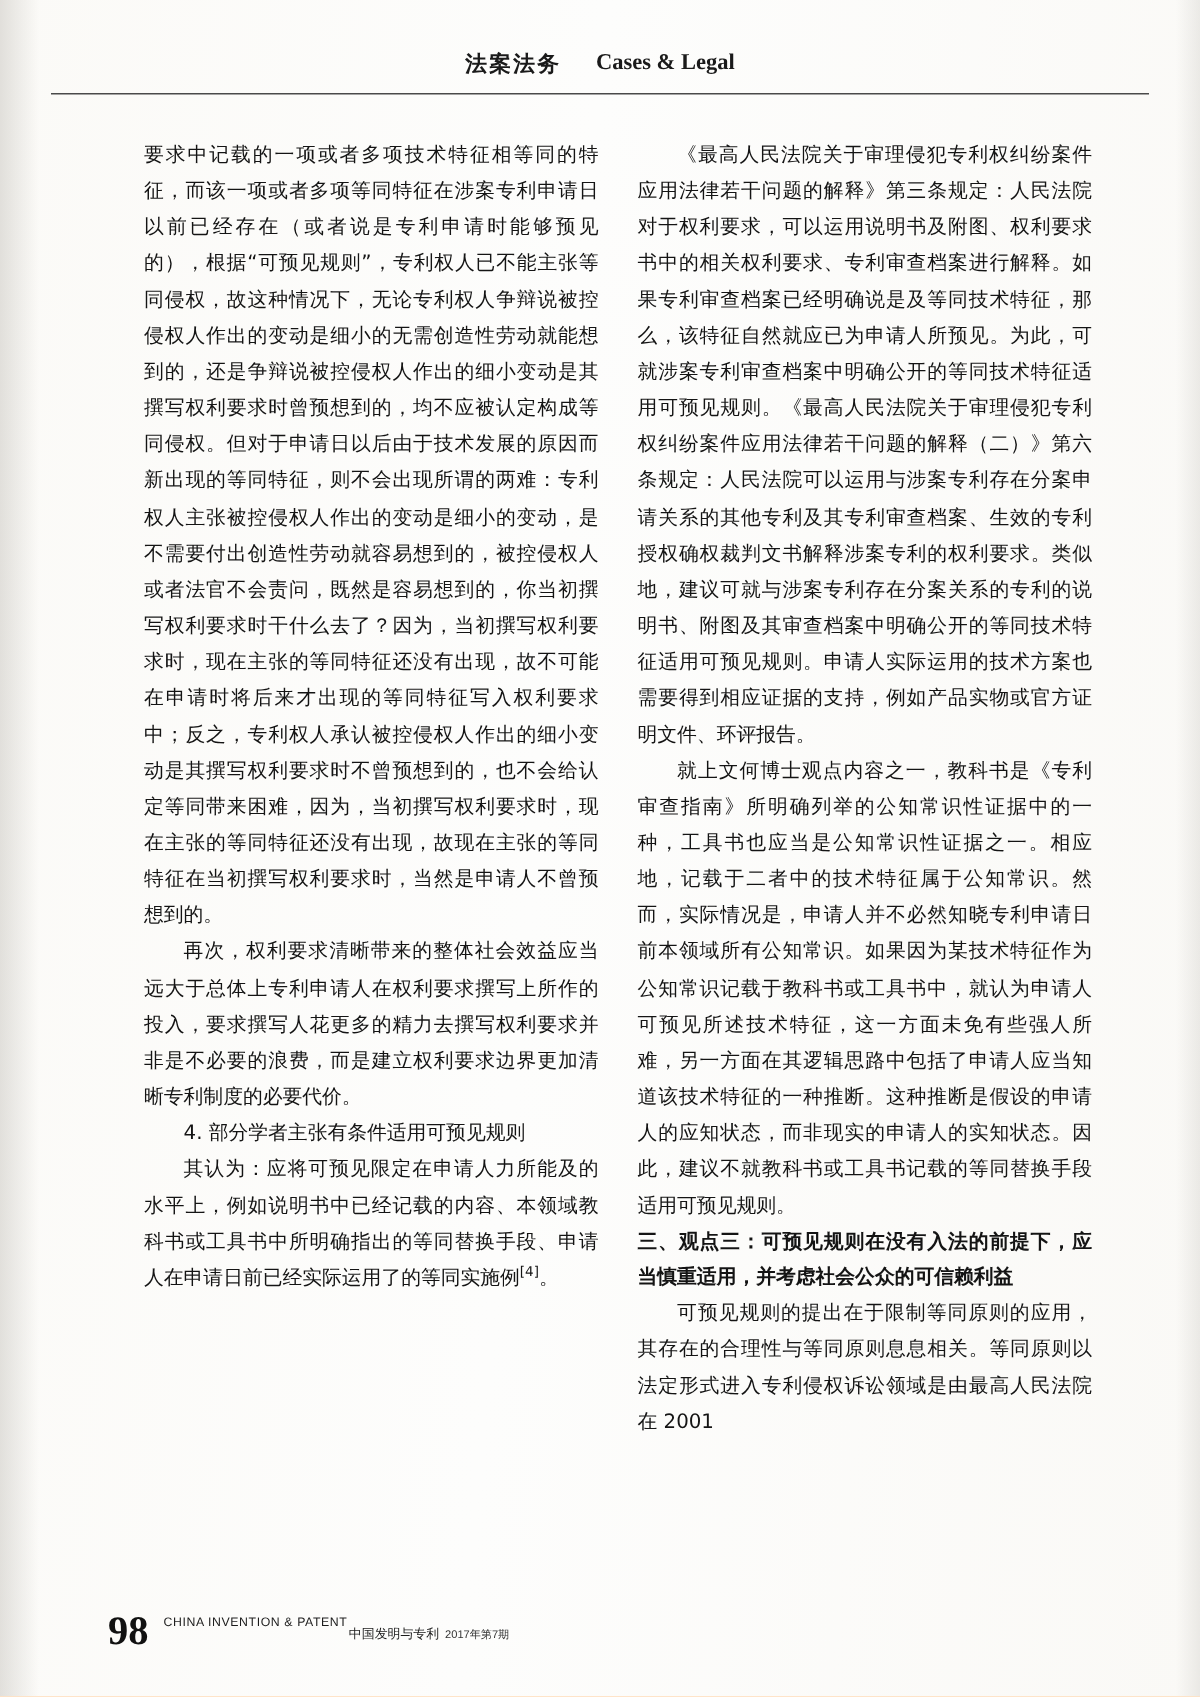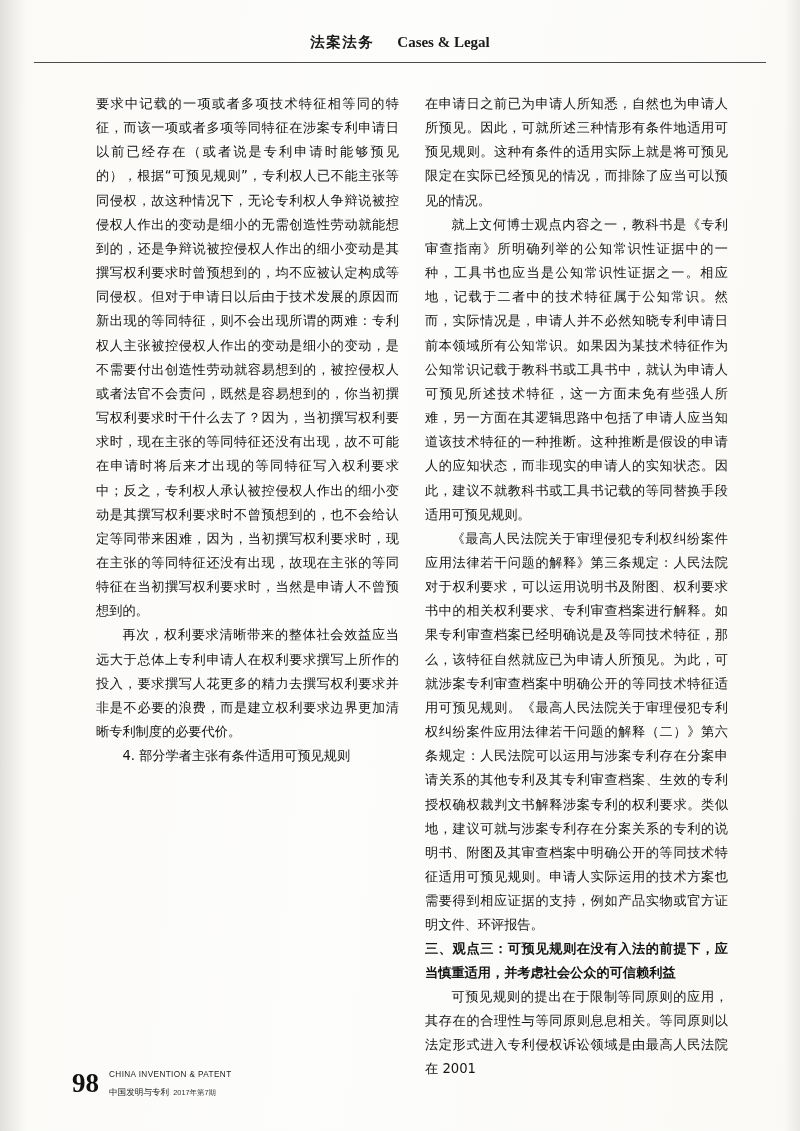--- a/index.html
+++ b/index.html
@@ -99,33 +99,33 @@
   .sup {
     font-size: 9px;
     vertical-align: super;
     line-height: 0;
   }
   .footer {
     position: absolute;
     left: 72px;
     bottom: 30px;
     display: flex;
-    align-items: flex-start;
+    align-items: center;
     gap: 10px;
   }
   .folio {
     font-family: "Liberation Serif", serif;
     font-size: 27px;
     font-weight: bold;
     color: #111;
     line-height: 1;
   }
   .footer-lines {
     display: flex;
-    flex-direction: column;
+    flex-direction: row;
     gap: 1px;
     padding-bottom: 2px;
   }
   .footer-en {
     font-family: "Liberation Sans", sans-serif;
     font-size: 8.2px;
     letter-spacing: 0.4px;
     color: #1b1b1b;
   }
   .footer-cn {
@@ -171,26 +171,26 @@
     </span>
   </div>
   <div class="header-rule"></div>
 
   <div class="columns">
 
     <div class="col">
       <p class="noindent">要求中记载的一项或者多项技术特征相等同的特征，而该一项或者多项等同特征在涉案专利申请日以前已经存在（或者说是专利申请时能够预见的），根据“可预见规则”，专利权人已不能主张等同侵权，故这种情况下，无论专利权人争辩说被控侵权人作出的变动是细小的无需创造性劳动就能想到的，还是争辩说被控侵权人作出的细小变动是其撰写权利要求时曾预想到的，均不应被认定构成等同侵权。但对于申请日以后由于技术发展的原因而新出现的等同特征，则不会出现所谓的两难：专利权人主张被控侵权人作出的变动是细小的变动，是不需要付出创造性劳动就容易想到的，被控侵权人或者法官不会责问，既然是容易想到的，你当初撰写权利要求时干什么去了？因为，当初撰写权利要求时，现在主张的等同特征还没有出现，故不可能在申请时将后来才出现的等同特征写入权利要求中；反之，专利权人承认被控侵权人作出的细小变动是其撰写权利要求时不曾预想到的，也不会给认定等同带来困难，因为，当初撰写权利要求时，现在主张的等同特征还没有出现，故现在主张的等同特征在当初撰写权利要求时，当然是申请人不曾预想到的。</p>
       <p class="indent">再次，权利要求清晰带来的整体社会效益应当远大于总体上专利申请人在权利要求撰写上所作的投入，要求撰写人花更多的精力去撰写权利要求并非是不必要的浪费，而是建立权利要求边界更加清晰专利制度的必要代价。</p>
       <p class="subhead">4. 部分学者主张有条件适用可预见规则</p>
+      <p class="indent"><span>其认为：应将可预见限定在申请人力所能及的水平上，例如说明书中已经记载的内容、本领域教科书或工具书中所明确指出的等同替换手段、申请人在申请日前已经实际运用了的等同实施例</span><span class="sup">[4]</span><span>。</span></p>
     </div>
 
     <div class="col">
-      <p class="noindent">在申请日之前已为申请人所知悉，自然也为申请人所预见。因此，可就所述三种情形有条件地适用可预见规则。这种有条件的适用实际上就是将可预见限定在实际已经预见的情况，而排除了应当可以预见的情况。</p>
+      <p class="indent">《最高人民法院关于审理侵犯专利权纠纷案件应用法律若干问题的解释》第三条规定：人民法院对于权利要求，可以运用说明书及附图、权利要求书中的相关权利要求、专利审查档案进行解释。如果专利审查档案已经明确说是及等同技术特征，那么，该特征自然就应已为申请人所预见。为此，可就涉案专利审查档案中明确公开的等同技术特征适用可预见规则。《最高人民法院关于审理侵犯专利权纠纷案件应用法律若干问题的解释（二）》第六条规定：人民法院可以运用与涉案专利存在分案申请关系的其他专利及其专利审查档案、生效的专利授权确权裁判文书解释涉案专利的权利要求。类似地，建议可就与涉案专利存在分案关系的专利的说明书、附图及其审查档案中明确公开的等同技术特征适用可预见规则。申请人实际运用的技术方案也需要得到相应证据的支持，例如产品实物或官方证明文件、环评报告。</p>
       <p class="indent">就上文何博士观点内容之一，教科书是《专利审查指南》所明确列举的公知常识性证据中的一种，工具书也应当是公知常识性证据之一。相应地，记载于二者中的技术特征属于公知常识。然而，实际情况是，申请人并不必然知晓专利申请日前本领域所有公知常识。如果因为某技术特征作为公知常识记载于教科书或工具书中，就认为申请人可预见所述技术特征，这一方面未免有些强人所难，另一方面在其逻辑思路中包括了申请人应当知道该技术特征的一种推断。这种推断是假设的申请人的应知状态，而非现实的申请人的实知状态。因此，建议不就教科书或工具书记载的等同替换手段适用可预见规则。</p>
-      <p class="indent">《最高人民法院关于审理侵犯专利权纠纷案件应用法律若干问题的解释》第三条规定：人民法院对于权利要求，可以运用说明书及附图、权利要求书中的相关权利要求、专利审查档案进行解释。如果专利审查档案已经明确说是及等同技术特征，那么，该特征自然就应已为申请人所预见。为此，可就涉案专利审查档案中明确公开的等同技术特征适用可预见规则。《最高人民法院关于审理侵犯专利权纠纷案件应用法律若干问题的解释（二）》第六条规定：人民法院可以运用与涉案专利存在分案申请关系的其他专利及其专利审查档案、生效的专利授权确权裁判文书解释涉案专利的权利要求。类似地，建议可就与涉案专利存在分案关系的专利的说明书、附图及其审查档案中明确公开的等同技术特征适用可预见规则。申请人实际运用的技术方案也需要得到相应证据的支持，例如产品实物或官方证明文件、环评报告。</p>
       <p class="sectionhead">三、观点三：可预见规则在没有入法的前提下，应当慎重适用，并考虑社会公众的可信赖利益</p>
       <p class="indent">可预见规则的提出在于限制等同原则的应用，其存在的合理性与等同原则息息相关。等同原则以法定形式进入专利侵权诉讼领域是由最高人民法院在 2001</p>
     </div>
 
   </div>
 
   <div class="footer">
     <div class="folio">98</div>
     <div class="footer-lines">
       <div class="footer-en">CHINA INVENTION &amp; PATENT</div>

